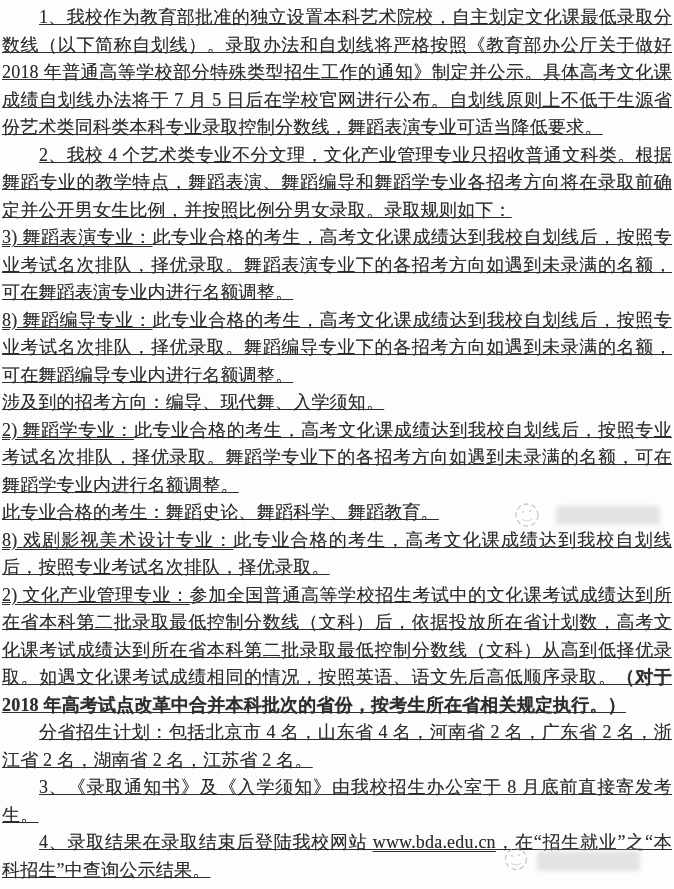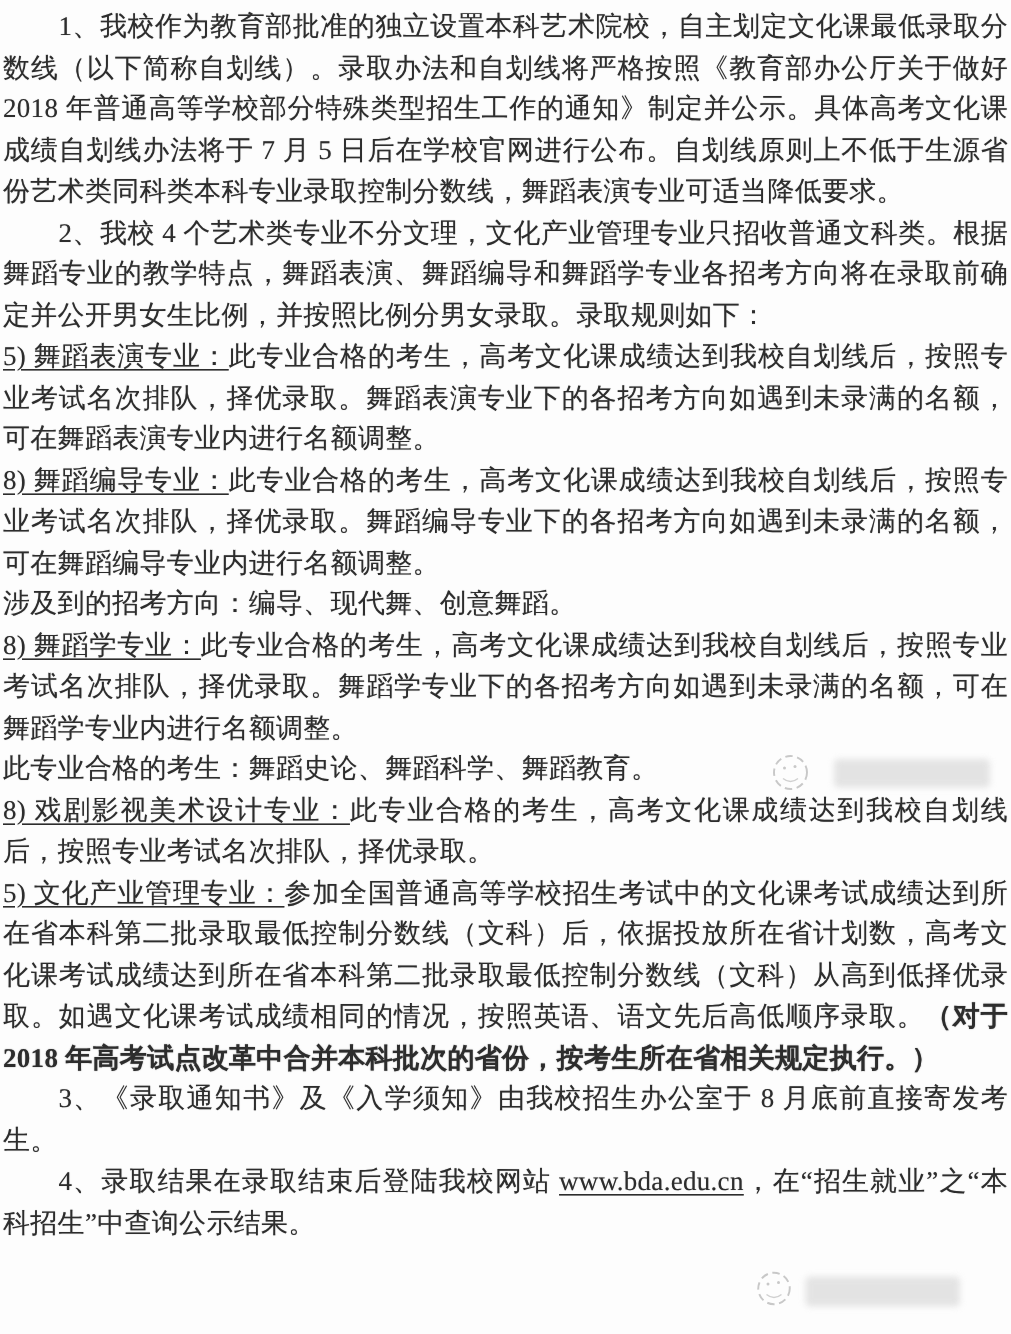--- a/index.html
+++ b/index.html
@@ -15,21 +15,21 @@
     position: absolute;
     left: 0; top: 0;
     width: 674px;
     padding: 4px 2px 0 2px;
     box-sizing: border-box;
     font-size: 18px;
     line-height: 27.5px;
     text-align: justify;
     letter-spacing: 0.2px;
   }
-  p.para { margin: 0; padding: 0; }
+  p.para { margin: 0; padding: 0; text-decoration: underline; }
   p.para.indent { text-indent: 37px; }
   .seg { text-shadow: 0 0 0.6px rgba(40,40,40,0.45); }
   .seg.bold { font-weight: bold; text-shadow: 0 0 0.8px rgba(20,20,20,0.55); }
   .seg.underline { text-decoration: underline; text-underline-offset: 3px; }
   
   .watermark { position: absolute; pointer-events: none; }
   .wm-rect {
     position: absolute;
     background: #d9d9d9;
     filter: blur(2px);
@@ -43,27 +43,28 @@
   #wm2 { left: 498px; top: 842px; width: 150px; height: 36px; }
   #wm2 .wm-circle { left: 2px; top: 3px; }
   #wm2 .wm-rect { left: 39px; top: 9px; width: 103px; height: 20px; }
 </style>
 </head>
 <body>
 
 <div class="doc">
     <p class="para indent"><span class="seg">1、我校作为教育部批准的独立设置本科艺术院校，自主划定文化课最低录取分数线（以下简称自划线）。录取办法和自划线将严格按照《教育部办公厅关于做好 2018 年普通高等学校部分特殊类型招生工作的通知》制定并公示。具体高考文化课成绩自划线办法将于 7 月 5 日后在学校官网进行公布。自划线原则上不低于生源省份艺术类同科类本科专业录取控制分数线，舞蹈表演专业可适当降低要求。</span></p>
     <p class="para indent"><span class="seg">2、我校 4 个艺术类专业不分文理，文化产业管理专业只招收普通文科类。根据舞蹈专业的教学特点，舞蹈表演、舞蹈编导和舞蹈学专业各招考方向将在录取前确定并公开男女生比例，并按照比例分男女录取。录取规则如下：</span></p>
-    <p class="para"><span class="seg underline">5) 舞蹈表演专业：</span><span class="seg">此专业合格的考生，高考文化课成绩达到我校自划线后，按照专业考试名次排队，择优录取。舞蹈表演专业下的各招考方向如遇到未录满的名额，可在舞蹈表演专业内进行名额调整。</span></p>
+    <p class="para"><span class="seg underline">3) 舞蹈表演专业：</span><span class="seg">此专业合格的考生，高考文化课成绩达到我校自划线后，按照专业考试名次排队，择优录取。舞蹈表演专业下的各招考方向如遇到未录满的名额，可在舞蹈表演专业内进行名额调整。</span></p>
     <p class="para"><span class="seg underline">8) 舞蹈编导专业：</span><span class="seg">此专业合格的考生，高考文化课成绩达到我校自划线后，按照专业考试名次排队，择优录取。舞蹈编导专业下的各招考方向如遇到未录满的名额，可在舞蹈编导专业内进行名额调整。</span></p>
-    <p class="para"><span class="seg">涉及到的招考方向：编导、现代舞、创意舞蹈。</span></p>
-    <p class="para"><span class="seg underline">8) 舞蹈学专业：</span><span class="seg">此专业合格的考生，高考文化课成绩达到我校自划线后，按照专业考试名次排队，择优录取。舞蹈学专业下的各招考方向如遇到未录满的名额，可在舞蹈学专业内进行名额调整。</span></p>
+    <p class="para"><span class="seg">涉及到的招考方向：编导、现代舞、入学须知。</span></p>
+    <p class="para"><span class="seg underline">2) 舞蹈学专业：</span><span class="seg">此专业合格的考生，高考文化课成绩达到我校自划线后，按照专业考试名次排队，择优录取。舞蹈学专业下的各招考方向如遇到未录满的名额，可在舞蹈学专业内进行名额调整。</span></p>
     <p class="para"><span class="seg">此专业合格的考生：舞蹈史论、舞蹈科学、舞蹈教育。</span></p>
     <p class="para"><span class="seg underline">8) 戏剧影视美术设计专业：</span><span class="seg">此专业合格的考生，高考文化课成绩达到我校自划线后，按照专业考试名次排队，择优录取。</span></p>
-    <p class="para"><span class="seg underline">5) 文化产业管理专业：</span><span class="seg">参加全国普通高等学校招生考试中的文化课考试成绩达到所在省本科第二批录取最低控制分数线（文科）后，依据投放所在省计划数，高考文化课考试成绩达到所在省本科第二批录取最低控制分数线（文科）从高到低择优录取。如遇文化课考试成绩相同的情况，按照英语、语文先后高低顺序录取。</span><span class="seg bold">（对于 2018 年高考试点改革中合并本科批次的省份，按考生所在省相关规定执行。）</span></p>
+    <p class="para"><span class="seg underline">2) 文化产业管理专业：</span><span class="seg">参加全国普通高等学校招生考试中的文化课考试成绩达到所在省本科第二批录取最低控制分数线（文科）后，依据投放所在省计划数，高考文化课考试成绩达到所在省本科第二批录取最低控制分数线（文科）从高到低择优录取。如遇文化课考试成绩相同的情况，按照英语、语文先后高低顺序录取。</span><span class="seg bold">（对于 2018 年高考试点改革中合并本科批次的省份，按考生所在省相关规定执行。）</span></p>
+    <p class="para indent"><span class="seg">分省招生计划：包括北京市 4 名，山东省 4 名，河南省 2 名，广东省 2 名，浙江省 2 名，湖南省 2 名，江苏省 2 名。</span></p>
     <p class="para indent"><span class="seg">3、《录取通知书》及《入学须知》由我校招生办公室于 8 月底前直接寄发考生。</span></p>
     <p class="para indent"><span class="seg">4、录取结果在录取结束后登陆我校网站 </span><span class="seg underline">www.bda.edu.cn</span><span class="seg">，在“招生就业”之“本科招生”中查询公示结果。</span></p>
   </div>
 
 <div class="watermark" id="wm1">
   <span class="wm-circle">
     <svg width="34" height="31" viewBox="0 0 34 31">
       <circle cx="17" cy="15" r="11" fill="none" stroke="#b7b7b7" stroke-width="1.3" stroke-dasharray="5 3"></circle>
       <circle cx="13" cy="12" r="1" fill="#b7b7b7"></circle>
       <circle cx="20" cy="11" r="1" fill="#b7b7b7"></circle>

